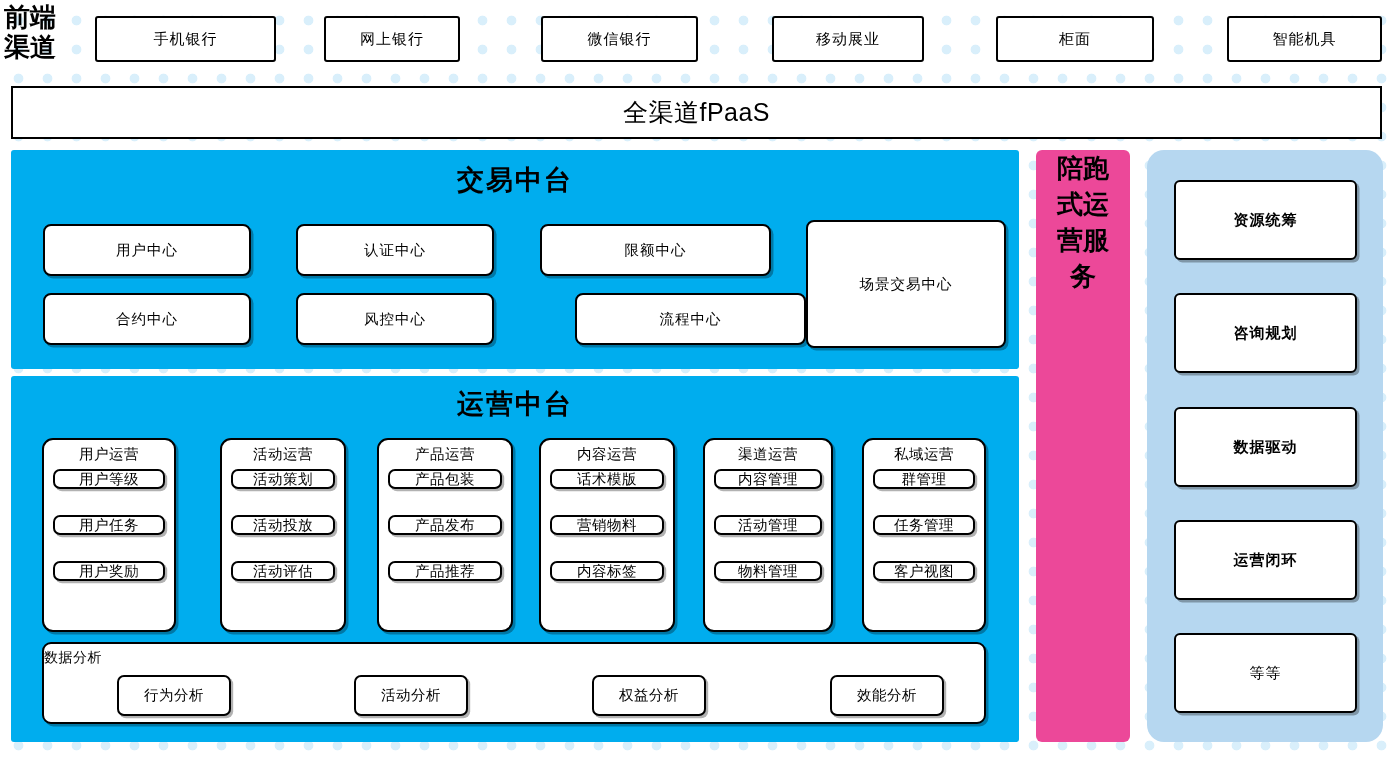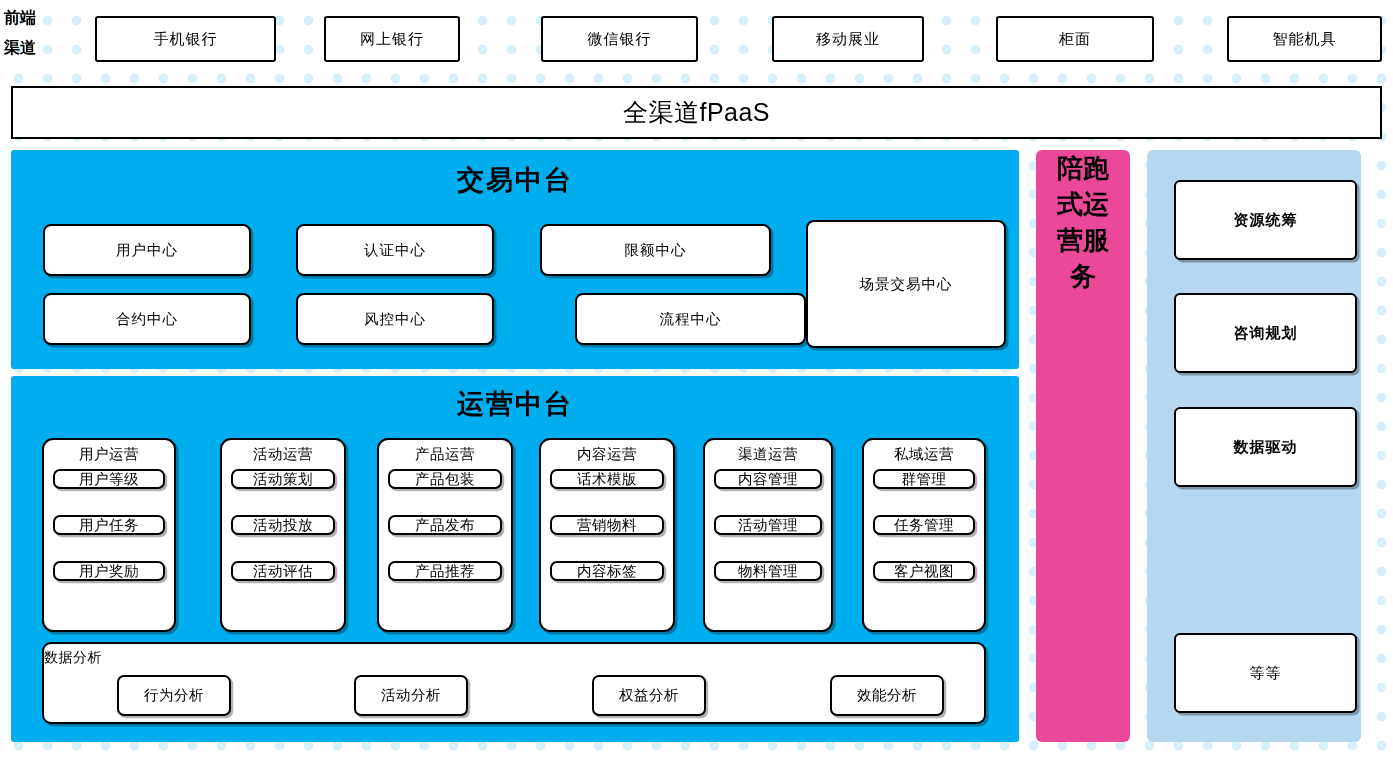--- a/index.html
+++ b/index.html
@@ -19,21 +19,21 @@
     background-position:4px 6px;
     z-index:0;
     pointer-events:none;
   }
   #root{position:absolute;left:0;top:0;width:1393px;height:759px;z-index:2;}
 
   
   .frontend-label{
     position:absolute;left:4px;top:3px;width:78px;
     font-family:"Liberation Serif","DejaVu Serif",serif;
-    font-weight:bold;font-size:16px;line-height:30px;
+    font-weight:bold;font-size:26px;line-height:30px;
     letter-spacing:0px;
     text-align:left;
   }
   .chan-box{
     position:absolute;top:16px;height:46px;
     background:#fff;border:2.3px solid #000;border-radius:3px;
     display:flex;align-items:center;justify-content:center;
     font-size:15px;letter-spacing:1px;
     box-sizing:border-box;
   }
@@ -118,22 +118,22 @@
     background:#ec4899;border-radius:6px;
     display:flex;align-items:flex-start;justify-content:center;
   }
   #service-col .vtext{
     width:64px;text-align:center;
     font-size:26px;font-weight:bold;line-height:36px;letter-spacing:0px;
   }
 
   
   #cap-panel{
-    position:absolute;left:1147px;top:150px;width:214px;height:592px;
-    background:#b6d7f0;border-radius:6px;
+    position:absolute;left:1147px;top:150px;width:236px;height:592px;
+    background:#b6d7f0;border-radius:17px;
   }
   .cap-card{
     position:absolute;left:27px;width:183px;height:80px;
     background:#fff;border:2.3px solid #000;border-radius:6px;
     display:flex;align-items:center;justify-content:center;
     font-size:15px;letter-spacing:1px;
     box-shadow:2.5px 2.5px 0 rgba(0,0,0,.30);
     box-sizing:border-box;
   }
   .cap-card.bold{font-weight:bold;}
@@ -300,18 +300,21 @@
   <div id="cap-panel">
       <div class="cap-card bold" style="top: 30px;">
         <span>资源统筹</span>
       </div>
       <div class="cap-card bold" style="top: 143px;">
         <span>咨询规划</span>
       </div>
       <div class="cap-card bold" style="top: 257px;">
         <span>数据驱动</span>
       </div>
+      <div class="cap-card bold" style="top: 370px;">
+        <span>运营闭环</span>
+      </div>
       <div class="cap-card" style="top: 483px;">
         <span>等等</span>
       </div>
     </div>
 
 </div>
 
 </body></html>

